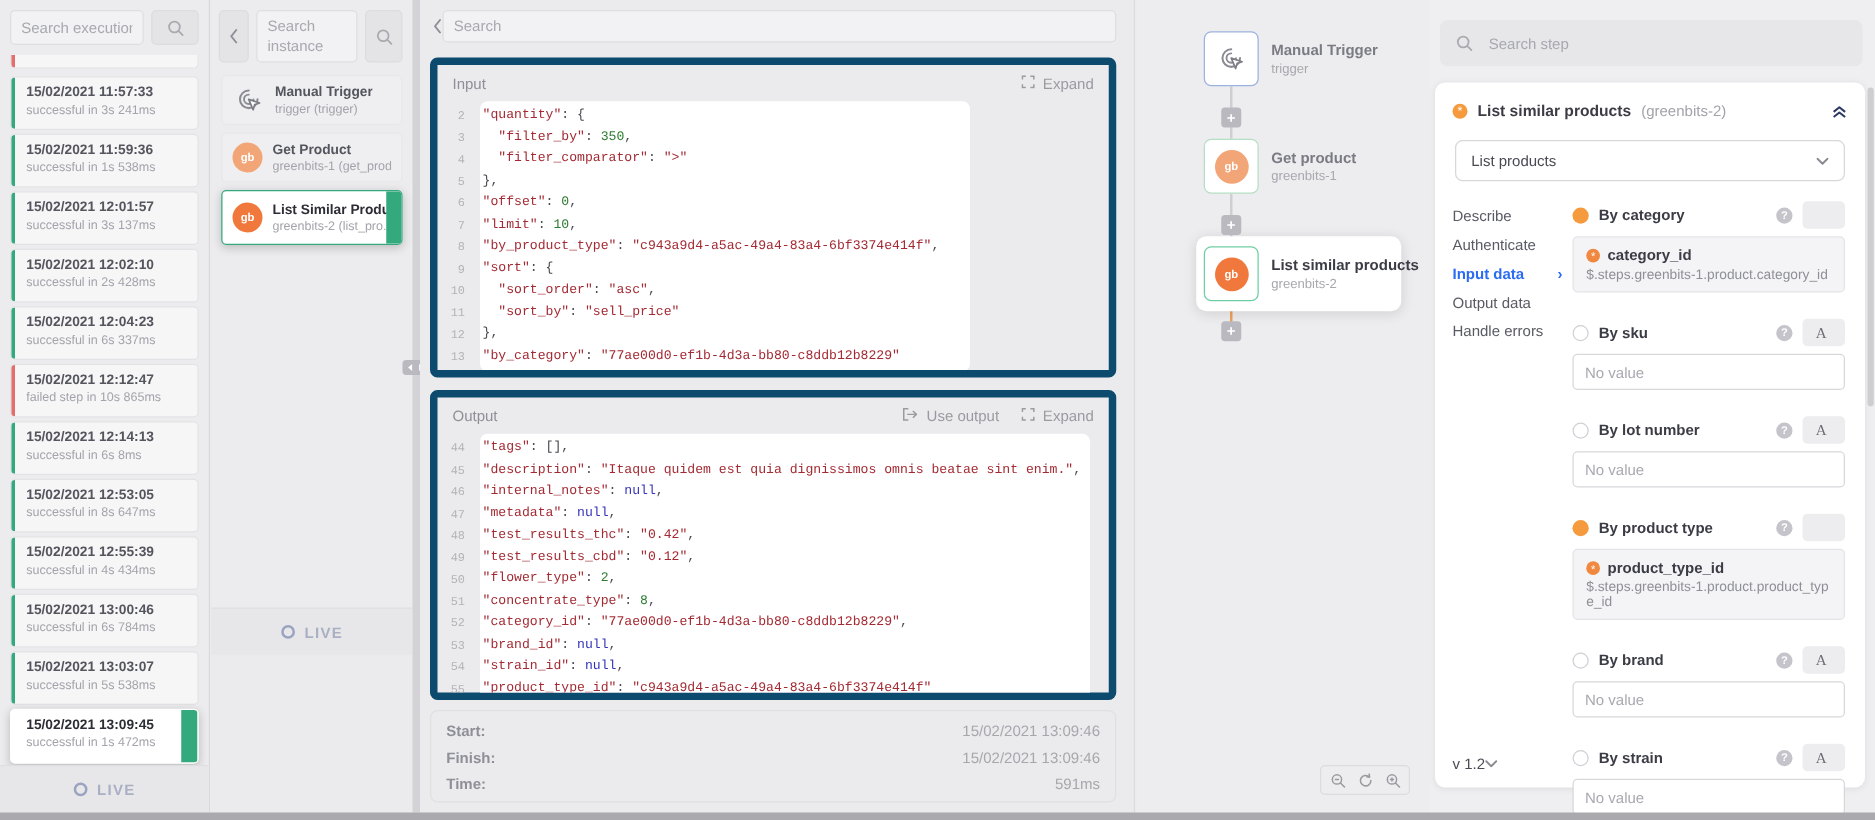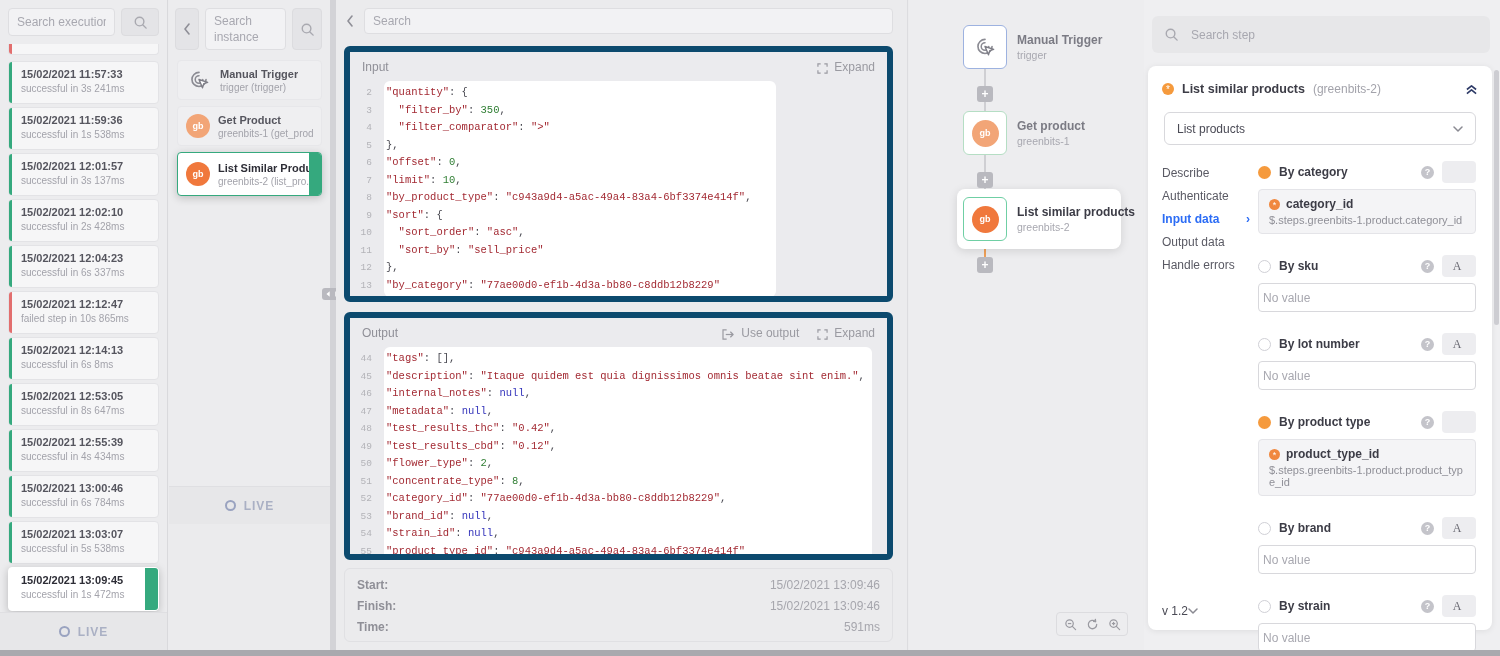--- a/index.html
+++ b/index.html
@@ -57,29 +57,29 @@
   .gb.faded{background:#f2a577;}
   .trig-ico{flex:none;}
 
   
   .vdivider{position:absolute;left:330px;top:0;width:6px;height:650px;background:#d3d3d7;}
   .drag-handle{position:absolute;left:322px;top:288px;width:21px;height:12px;background:#b9b9bf;border-radius:3px;
                display:flex;align-items:center;justify-content:center;cursor:col-resize;}
 
   
   .panel3{position:absolute;left:336px;top:0;width:572px;height:650px;background:#ebebed;border-right:1px solid #dcdcdf;}
-  .p3top{position:absolute;top:8px;left:10px;right:14px;display:flex;align-items:center;gap:10px;}
+  .p3top{position:absolute;top:8px;left:10px;right:14px;display:flex;align-items:center;}
   .p3chev{color:#8f8f97;cursor:pointer;display:flex;}
   .p3top input{flex:1;height:26px;}
   .sect{position:absolute;left:8px;right:14px;border:6px solid #0c4a6e;border-radius:6px;background:#ebebee;overflow:hidden;}
   .sect.inp{top:46px;height:256px;}
   .sect.outp{top:312px;height:248px;}
   .sect-h{height:30px;display:flex;align-items:center;padding:0 12px;color:#8f8f97;font-size:12px;}
   .sect-h .sp{flex:1;}
-  .sect-btn{display:flex;align-items:flex-end;gap:6px;color:#9a9aa1;cursor:pointer;margin-left:18px;}
+  .sect-btn{display:flex;align-items:flex-start;gap:6px;color:#9a9aa1;cursor:pointer;margin-left:18px;}
   .code{position:relative;margin-top:2px;font-family:"Liberation Mono",monospace;font-size:10.5px;line-height:17.5px;}
   .codewhite{position:absolute;left:34px;top:-3px;background:#fff;border-radius:6px;z-index:0;}
   .inp .codewhite{width:392px;height:216px;}
   .outp .codewhite{width:488px;height:216px;}
   .cl{position:relative;display:flex;z-index:1;}
   .ln{width:28px;flex:none;text-align:right;color:#b3b3b8;font-size:9.5px;padding-right:6px;}
   .lt{white-space:pre;padding-left:8px;color:#4a4a52;}
   .lt .str{color:#a32a33;}
   .lt .num{color:#2e7d32;}
   .lt .nul{color:#3434bb;}
@@ -139,21 +139,21 @@
   .radio.on{border:none;background:#f59a3d;}
   .f-label{font-size:12px;font-weight:bold;color:#3c3c46;flex:1;}
   .help{width:13px;height:13px;border-radius:50%;background:#c4c4ca;color:#fff;flex:none;
         display:flex;align-items:center;justify-content:center;}
   .help::after{content:'?';font-size:9px;font-weight:bold;}
   .typebtn{height:22px;min-width:34px;background:#ededf0;border-radius:4px;display:flex;align-items:center;
            justify-content:center;gap:4px;padding:0 5px;color:#6b6b74;cursor:pointer;}
   .typebtn .ta{display:none;font-size:12px;font-family:"Liberation Serif",serif;}
   .typebtn.text .ta{display:block;}
   .f-input{margin-top:6px;width:100%;height:29px;border:1px solid #d8d8dc;border-radius:4px;background:#fff;
-           padding:0 4px;font-size:12px;font-family:"Liberation Sans",sans-serif;color:#4a4a52;outline:none;display:none;}
+           padding:0 9px;font-size:12px;font-family:"Liberation Sans",sans-serif;color:#4a4a52;outline:none;display:none;}
   .f-chip{margin-top:6px;background:#f4f4f6;border:1px solid #e4e4e8;border-radius:4px;padding:7px 10px;display:none;}
   .chip-line1{display:flex;align-items:center;gap:6px;}
   .chip-ico{width:11px;height:11px;border-radius:50%;background:#f0883f;flex:none;display:flex;align-items:center;justify-content:center;}
   .chip-ico::after{content:'*';color:#fff;font-size:9px;line-height:1;margin-top:2px;}
   .chip-name{font-size:12px;font-weight:bold;color:#3c3c46;}
   .chip-path{font-size:11px;color:#8f8f97;margin-top:3px;word-break:break-all;}
   .field.mapped .f-chip{display:block;}
   .field.text .f-input{display:block;}
   .version{position:absolute;left:14px;bottom:12px;display:flex;align-items:center;color:#4a4a55;cursor:pointer;}
 

